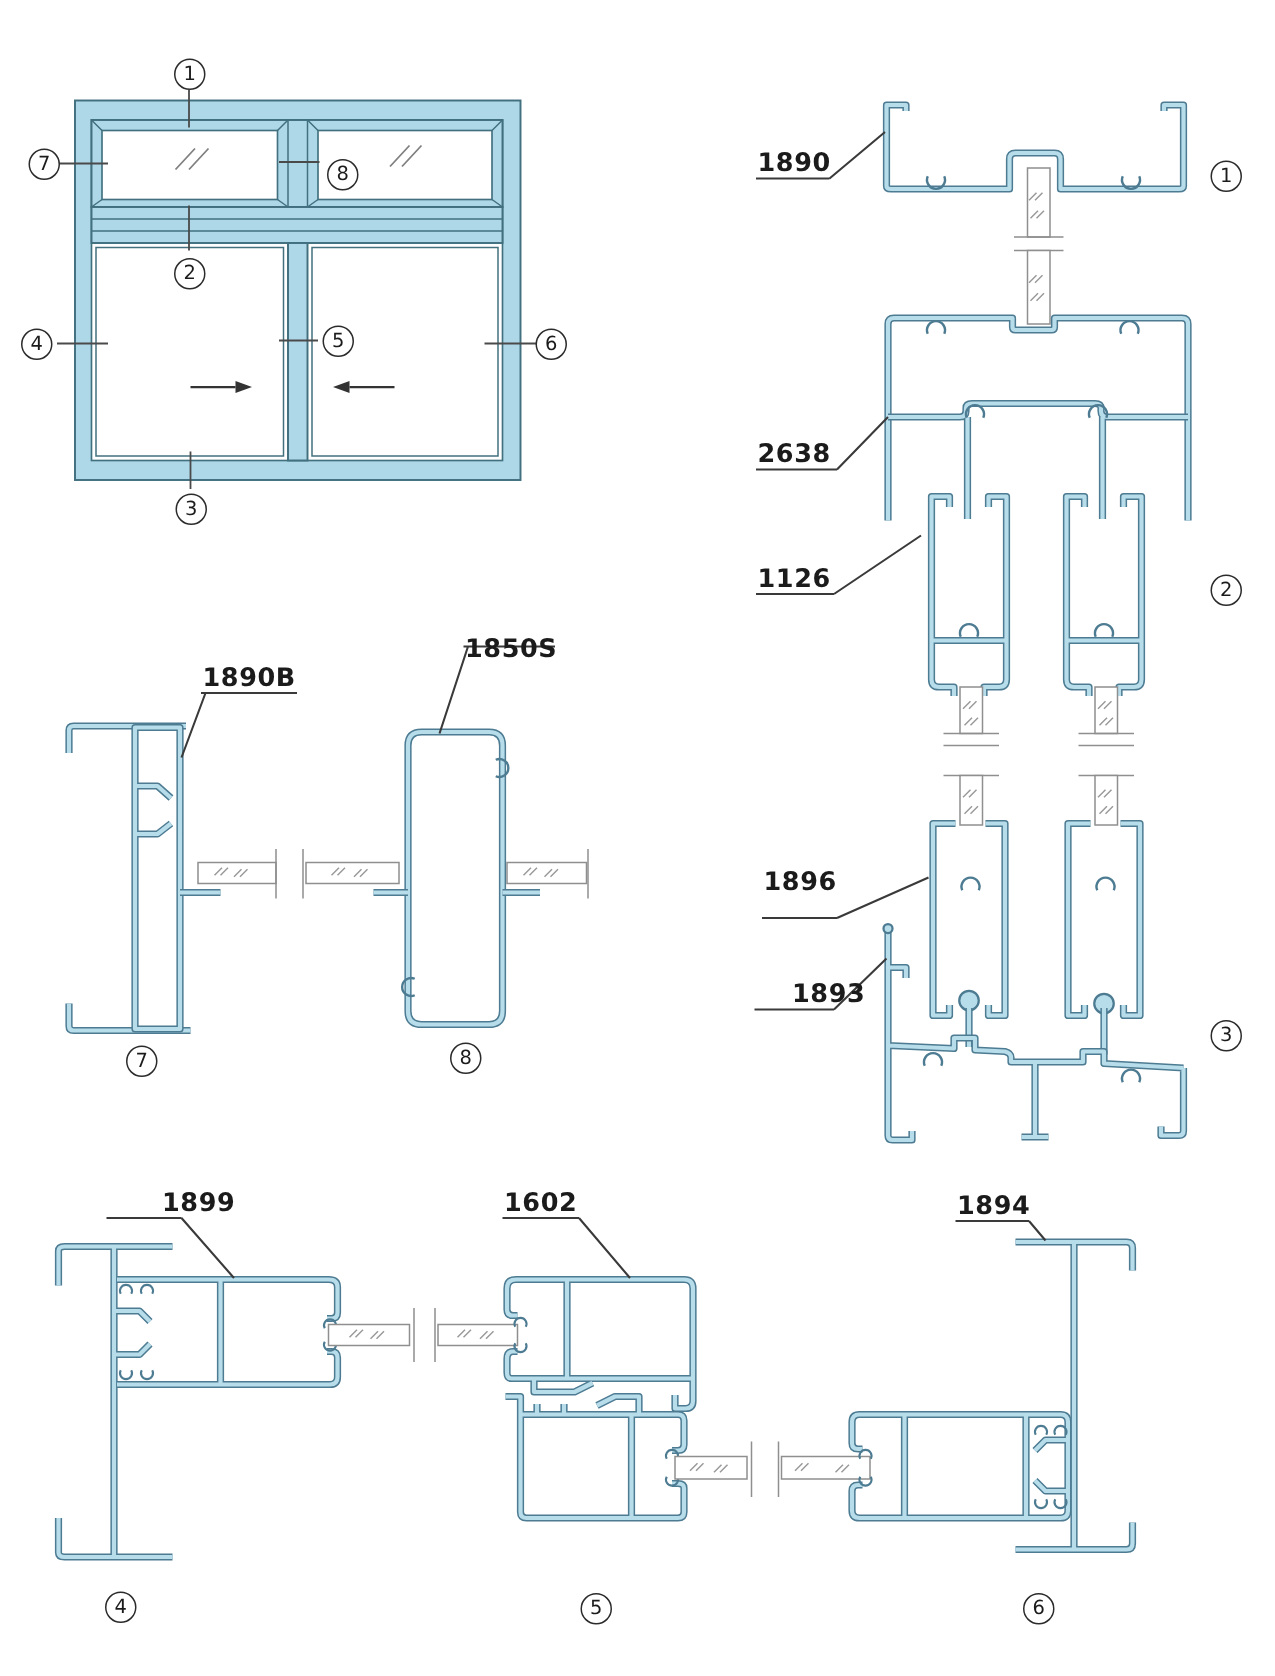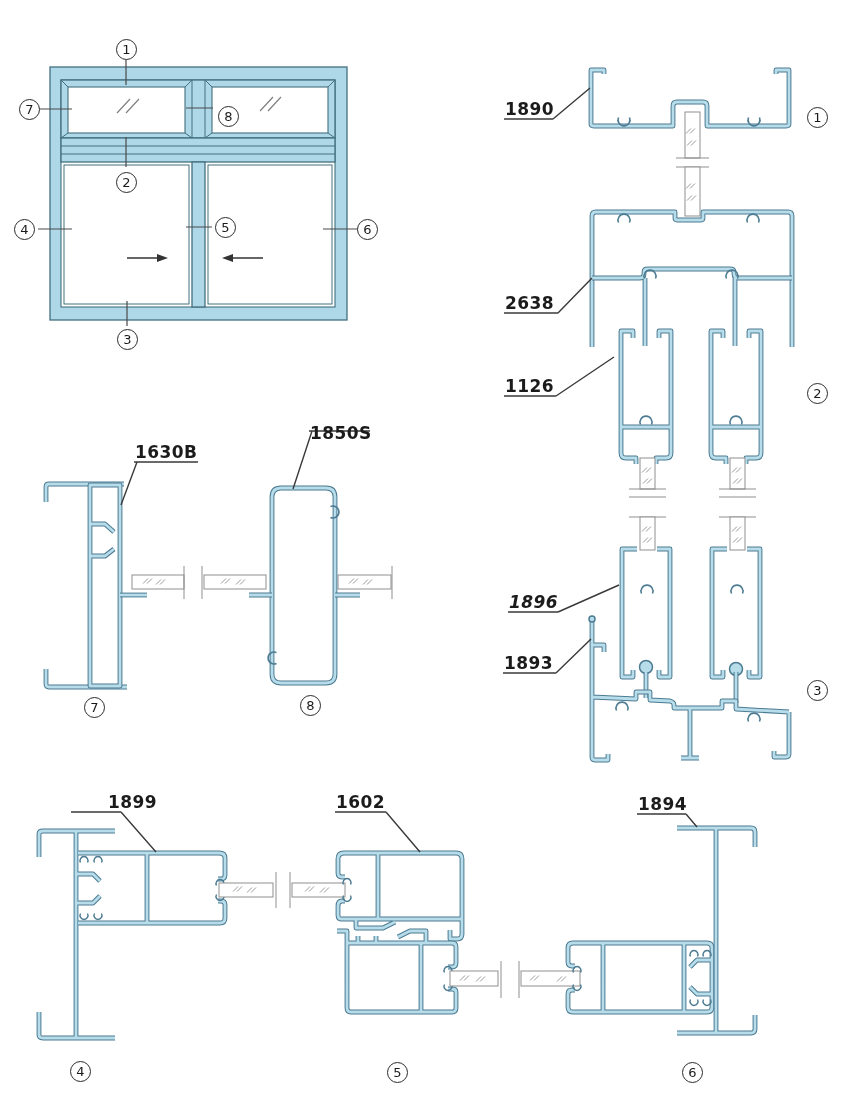--- a/index.html
+++ b/index.html
@@ -256,23 +256,23 @@
     <path class="lead" d="M309,431 L370,431 M312,431 L293,489"></path>
     <path class="lead" d="M71,812 L121,812 M121,812 L156,852"></path>
     <path class="lead" d="M335,812 L386,812 M386,812 L420,852"></path>
     <path class="lead" d="M637,814 L686,814 M686,814 L697,827"></path>
   </g>
 </svg>
 
 <span class="part-label" style="left:505px;top:100px;">1890</span>
 <span class="part-label" style="left:505px;top:294px;">2638</span>
 <span class="part-label" style="left:505px;top:377px;">1126</span>
-<span class="part-label" style="left:509px;top:593px;font-style:italic;">1896</span>
-<span class="part-label" style="left:504px;top:654px;">1893</span>
-<span class="part-label" style="left:135px;top:443px;">1630B</span>
+<span class="part-label" style="left:509px;top:579px;">1896</span>
+<span class="part-label" style="left:528px;top:654px;">1893</span>
+<span class="part-label" style="left:135px;top:443px;">1890B</span>
 <span class="part-label" style="left:310px;top:424px;">1850S</span>
 <span class="part-label" style="left:72px;top:793px;margin-left:36px;">1899</span>
 <span class="part-label" style="left:336px;top:793px;">1602</span>
 <span class="part-label" style="left:638px;top:795px;">1894</span>
 
 <span class="callout" style="left:116px;top:39px;">1</span>
 <span class="callout" style="left:116px;top:172px;">2</span>
 <span class="callout" style="left:117px;top:329px;">3</span>
 <span class="callout" style="left:14px;top:219px;">4</span>
 <span class="callout" style="left:215px;top:217px;">5</span>

